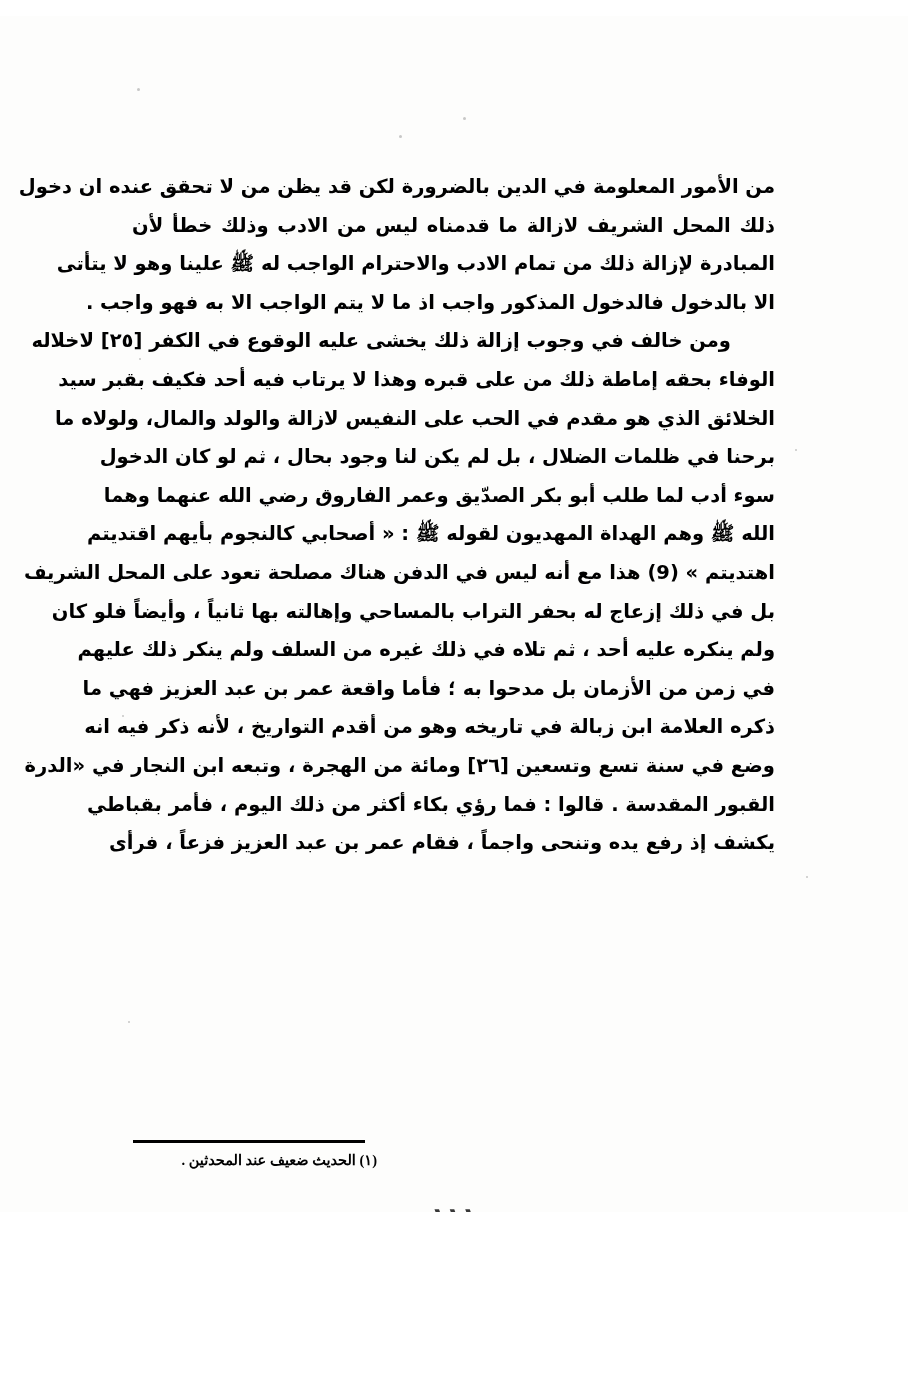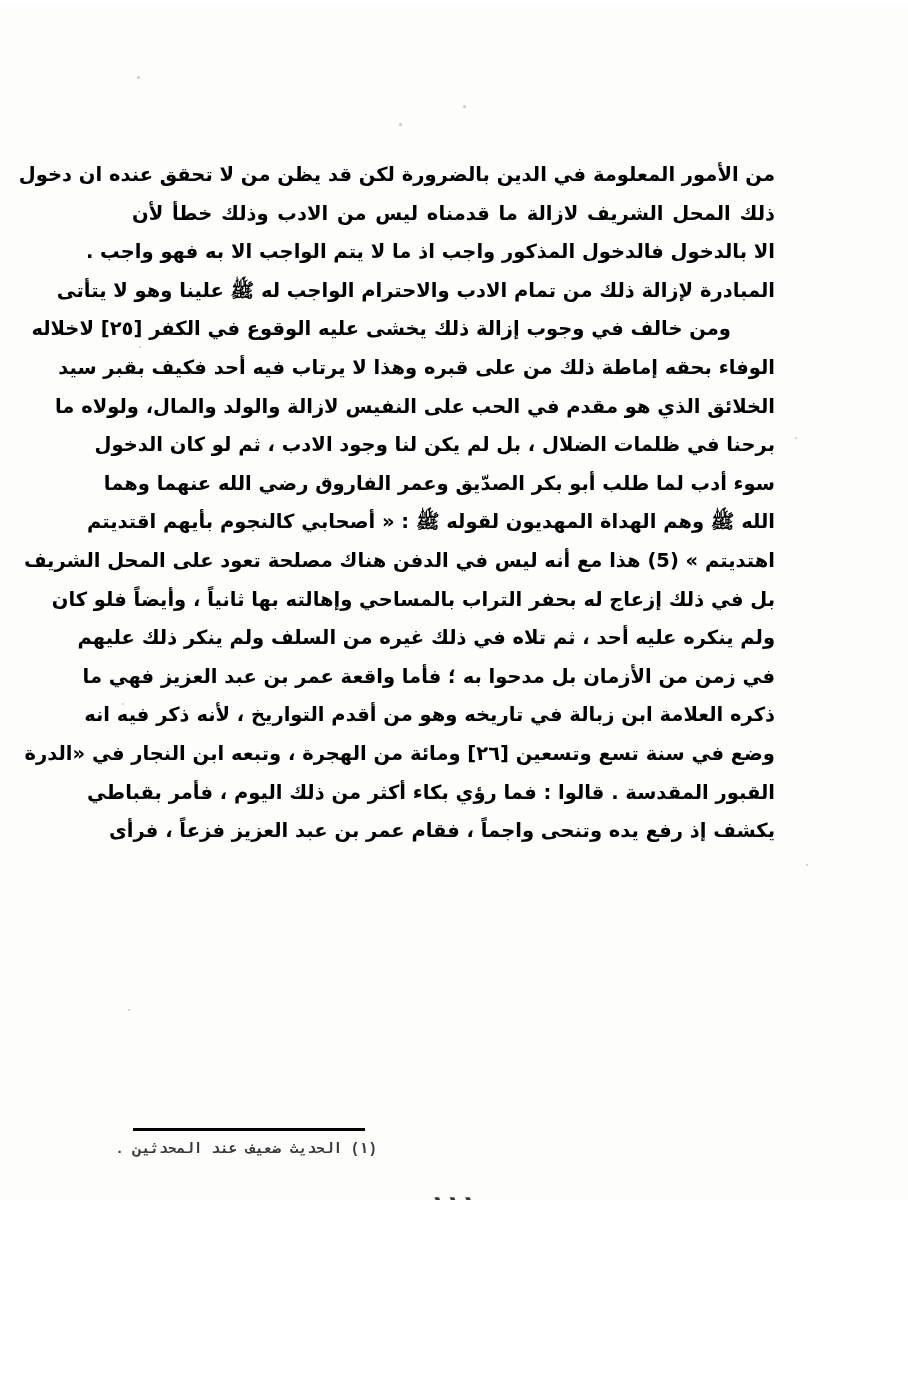--- a/index.html
+++ b/index.html
@@ -10,21 +10,21 @@
   }
 
   body {
     font-family: "DejaVu Sans", sans-serif;
   }
 
   #page {
     position: relative;
     width: 908px;
     height: 1196px;
-    margin: 4px auto;
+    margin: 16px auto;
     background: #fdfdfc;
     overflow: hidden;
   }
 
   
   .speck {
     position: absolute;
     background: #9a9a9a;
     border-radius: 50%;
     opacity: .55;
@@ -97,24 +97,24 @@
     height: 3px;
     background: #101010;
     margin: 0 0 9px auto;
     margin-right: 410px;
   }
 
   #footnote-line {
     direction: rtl;
     unicode-bidi: plaintext;
     text-align: right;
-    font-family: Liberation Mono, monospace;
+    font-family: Liberation Serif, serif;
     font-size: 14.5px;
     font-weight: 600;
-    color: #6d28d9;
+    color: #000000;
     padding-right: 398px;
     white-space: nowrap;
   }
 
   
   #page-number {
     position: absolute;
     left: 0;
     right: 0;
     top: 1186px;
@@ -142,29 +142,29 @@
     <span class="speck" style="left:806px;  top:860px; width:2px; height:2px;"></span>
     <span class="speck" style="left:128px;  top:1005px;width:2px; height:2px;"></span>
     <span class="speck" style="left:212px;  top:1295px;width:3px; height:3px;"></span>
     <span class="speck" style="left:744px;  top:1300px;width:3px; height:3px;"></span>
     <span class="speck" style="left:659px;  top:1246px;width:2px; height:2px;"></span>
   </div>
 
   <div id="text-block">
     <div class="line">من الأمور المعلومة في الدين بالضرورة لكن قد يظن من لا تحقق عنده ان دخول</div>
     <div class="line">ذلك المحل الشريف لازالة ما قدمناه ليس من الادب وذلك خطأ لأن</div>
+    <div class="line">المبادرة لإزالة ذلك من تمام الادب والاحترام الواجب له ﷺ علينا وهو لا يتأتى</div>
     <div class="line last-of-par">الا بالدخول فالدخول المذكور واجب اذ ما لا يتم الواجب الا به فهو واجب .</div>
-    <div class="line">المبادرة لإزالة ذلك من تمام الادب والاحترام الواجب له ﷺ علينا وهو لا يتأتى</div>
     <div class="line indented">ومن خالف في وجوب إزالة ذلك يخشى عليه الوقوع في الكفر [٢٥] لاخلاله</div>
     <div class="line">الوفاء بحقه إماطة ذلك من على قبره وهذا لا يرتاب فيه أحد فكيف بقبر سيد</div>
     <div class="line">الخلائق الذي هو مقدم في الحب على النفيس لازالة والولد والمال، ولولاه ما</div>
-    <div class="line">برحنا في ظلمات الضلال ، بل لم يكن لنا وجود الادب ، ثم لو كان الدخول</div>
+    <div class="line">برحنا في ظلمات الضلال ، بل لم يكن لنا وجود بحال ، ثم لو كان الدخول</div>
     <div class="line">سوء أدب لما طلب أبو بكر الصدّيق وعمر الفاروق رضي الله عنهما وهما</div>
     <div class="line">الله ﷺ وهم الهداة المهديون لقوله ﷺ : « أصحابي كالنجوم بأيهم اقتديتم</div>
-    <div class="line">اهتديتم » (5) هذا مع أنه ليس في الدفن هناك مصلحة تعود على المحل الشريف</div>
+    <div class="line">اهتديتم » (9) هذا مع أنه ليس في الدفن هناك مصلحة تعود على المحل الشريف</div>
     <div class="line">بل في ذلك إزعاج له بحفر التراب بالمساحي وإهالته بها ثانياً ، وأيضاً فلو كان</div>
     <div class="line">ولم ينكره عليه أحد ، ثم تلاه في ذلك غيره من السلف ولم ينكر ذلك عليهم</div>
     <div class="line">في زمن من الأزمان بل مدحوا به ؛ فأما واقعة عمر بن عبد العزيز فهي ما</div>
     <div class="line">ذكره العلامة ابن زبالة في تاريخه وهو من أقدم التواريخ ، لأنه ذكر فيه انه</div>
     <div class="line">وضع في سنة تسع وتسعين [٢٦] ومائة من الهجرة ، وتبعه ابن النجار في «الدرة</div>
     <div class="line">القبور المقدسة . قالوا : فما رؤي بكاء أكثر من ذلك اليوم ، فأمر بقباطي</div>
     <div class="line last-of-par">يكشف إذ رفع يده وتنحى واجماً ، فقام عمر بن عبد العزيز فزعاً ، فرأى</div>
   </div>
 
   <div id="footnote-area">

